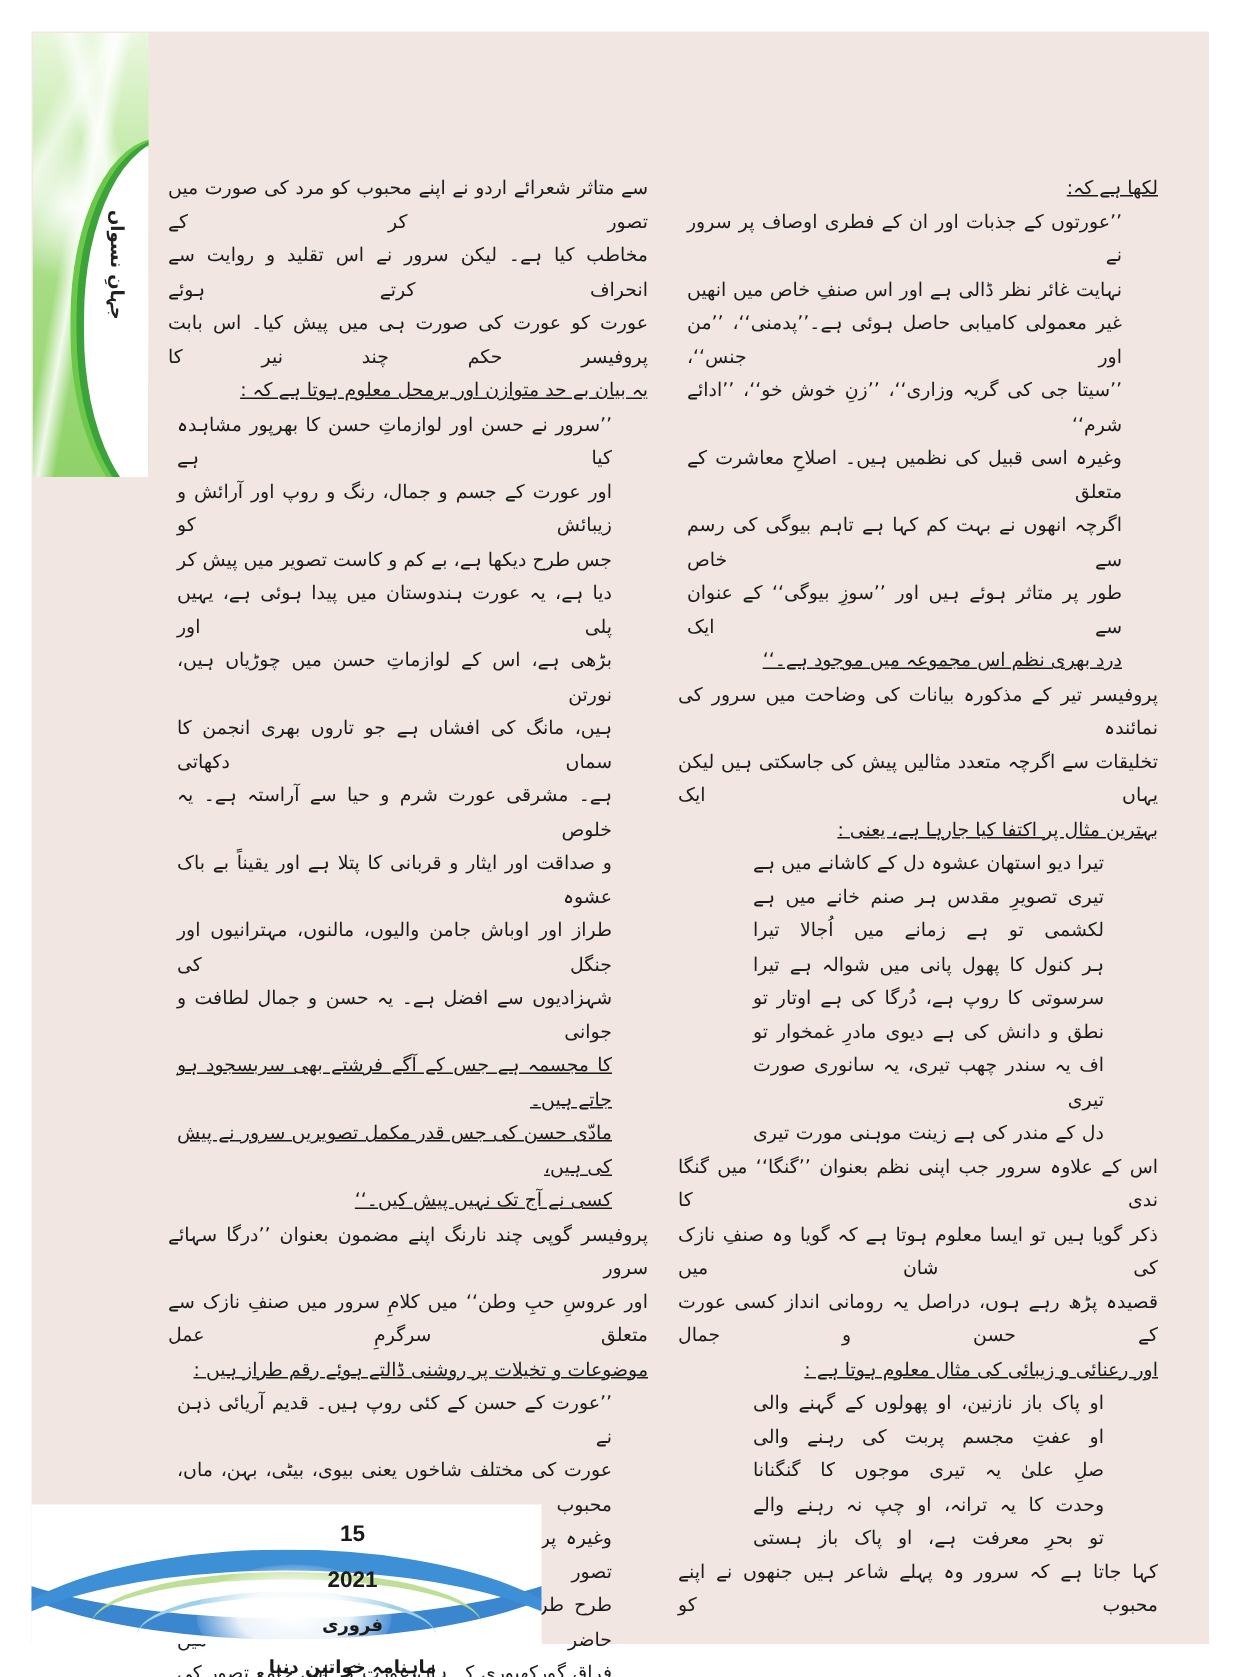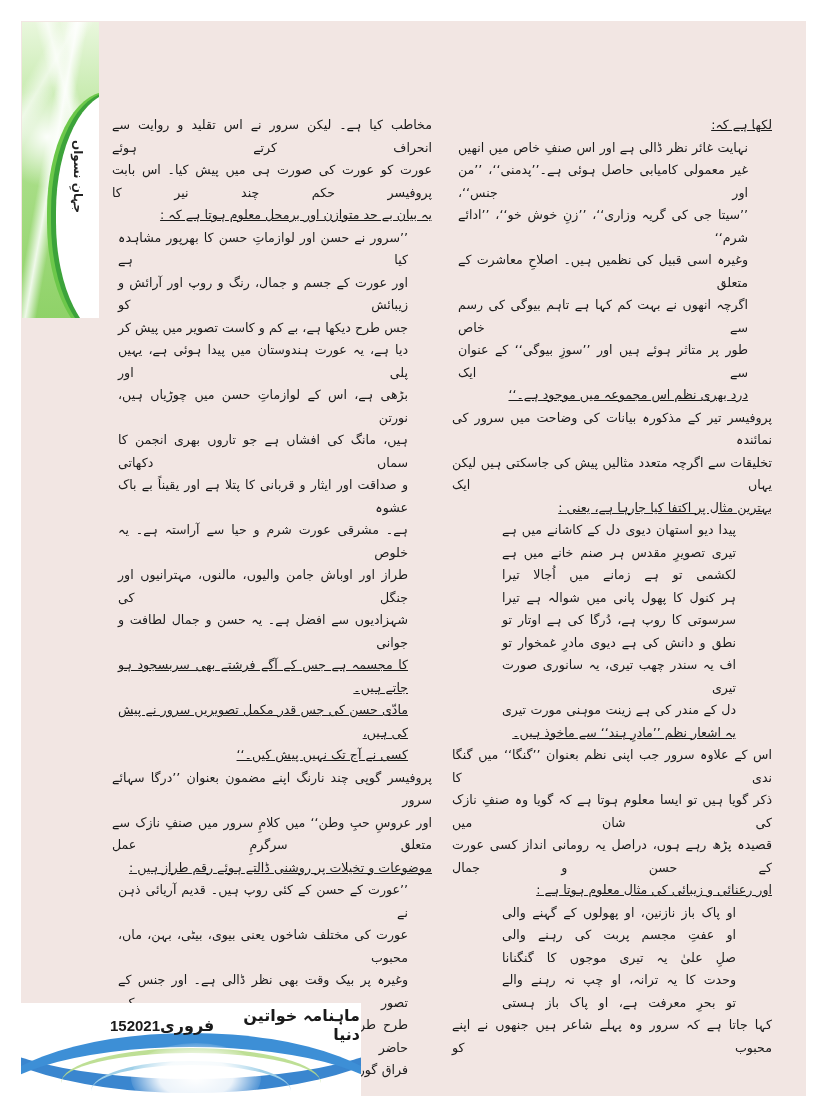--- a/index.html
+++ b/index.html
@@ -67,63 +67,63 @@
   .footer-art .greenarc2 {
     position:absolute; left:70px; top:58px; width:200px; height:60px; border-radius:50%;
     border-top:4px solid #9fd0e8; box-sizing:border-box;
   }
   .footer-art .glow {
     position:absolute; left:110px; top:40px; width:130px; height:70px; border-radius:50%;
     background:radial-gradient(ellipse, #ffffff 0%, rgba(255,255,255,.9) 40%, rgba(255,255,255,0) 75%);
   }
   .footer-text {
     position:absolute; left:110px; top:1014px; height:22px; width:250px;
-    display:flex; align-items:center; direction:ltr;
+    display:flex; align-items:center; gap:14px; direction:ltr;flex-direction:column;
   }
   .ft-num { font-family:"Liberation Sans", sans-serif; font-weight:bold; font-size:15px; color:#1a1a1a; }
-  .ft-urdu { font-size:16px; color:#1a1a1a; font-weight:bold; direction:rtl;text-align:right; }
+  .ft-urdu { font-size:12px; color:#1a1a1a; font-weight:bold; direction:rtl;text-align:right; }
 </style>
 </head>
 <body>
 
 <div class="page-bg"></div>
 
 <div class="side-ribbon">
   <div class="rays"></div>
   <div class="glow"></div>
   <div class="wave"></div>
   <div class="title">جہانِ نسواں</div>
 </div>
 
 <div class="col col-right">
   <p class="p">لکھا ہے کہ:</p>
   <div class="indent-block">
+    <p class="verse">’’عورتوں کے جذبات اور ان کے فطری اوصاف پر سرور نے</p>
     <p class="verse">نہایت غائر نظر ڈالی ہے اور اس صنفِ خاص میں انھیں</p>
     <p class="verse">غیر معمولی کامیابی حاصل ہوئی ہے۔’’پدمنی‘‘، ’’من اور جنس‘‘،</p>
     <p class="verse">’’سیتا جی کی گریہ وزاری‘‘، ’’زنِ خوش خو‘‘، ’’ادائے شرم‘‘</p>
     <p class="verse">وغیرہ اسی قبیل کی نظمیں ہیں۔ اصلاحِ معاشرت کے متعلق</p>
     <p class="verse">اگرچہ انھوں نے بہت کم کہا ہے تاہم بیوگی کی رسم سے خاص</p>
     <p class="verse">طور پر متاثر ہوئے ہیں اور ’’سوزِ بیوگی‘‘ کے عنوان سے ایک</p>
     <p class="p">درد بھری نظم اس مجموعہ میں موجود ہے۔‘‘</p>
   </div>
   <div>
     <p class="verse">پروفیسر تیر کے مذکورہ بیانات کی وضاحت میں سرور کی نمائندہ</p>
     <p class="verse">تخلیقات سے اگرچہ متعدد مثالیں پیش کی جاسکتی ہیں لیکن یہاں ایک</p>
     <p class="p">بہترین مثال پر اکتفا کیا جارہا ہے، یعنی :</p>
   </div>
   <div class="verse-block">
-    <p class="verse">پیدا دیو استھان دیوی دل کے کاشانے میں ہے</p>
+    <p class="verse">تیرا دیو استھان عشوہ دل کے کاشانے میں ہے</p>
     <p class="verse">تیری تصویرِ مقدس ہر صنم خانے میں ہے</p>
     <p class="verse">لکشمی تو ہے زمانے میں اُجالا تیرا</p>
     <p class="verse">ہر کنول کا پھول پانی میں شوالہ ہے تیرا</p>
     <p class="verse">سرسوتی کا روپ ہے، دُرگا کی ہے اوتار تو</p>
     <p class="verse">نطق و دانش کی ہے دیوی مادرِ غمخوار تو</p>
     <p class="verse">اف یہ سندر چھب تیری، یہ سانوری صورت تیری</p>
     <p class="verse">دل کے مندر کی ہے زینت موہنی مورت تیری</p>
-    <p class="p">یہ اشعار نظم ’’مادرِ ہند‘‘ سے ماخوذ ہیں۔</p>
   </div>
   <div>
     <p class="verse">اس کے علاوہ سرور جب اپنی نظم بعنوان ’’گنگا‘‘ میں گنگا ندی کا</p>
     <p class="verse">ذکر گویا ہیں تو ایسا معلوم ہوتا ہے کہ گویا وہ صنفِ نازک کی شان میں</p>
     <p class="verse">قصیدہ پڑھ رہے ہوں، دراصل یہ رومانی انداز کسی عورت کے حسن و جمال</p>
     <p class="p">اور رعنائی و زیبائی کی مثال معلوم ہوتا ہے :</p>
   </div>
   <div class="verse-block">
     <p class="verse">او پاک باز نازنین، او پھولوں کے گہنے والی</p>
     <p class="verse">او عفتِ مجسم پربت کی رہنے والی</p>
@@ -132,33 +132,34 @@
     <p class="verse">تو بحرِ معرفت ہے، او پاک باز ہستی</p>
   </div>
   <div>
     <p class="verse">کہا جاتا ہے کہ سرور وہ پہلے شاعر ہیں جنھوں نے اپنے محبوب کو</p>
 
   </div>
 </div>
 
 <div class="col col-left">
   <div>
+    <p class="verse">سے متاثر شعرائے اردو نے اپنے محبوب کو مرد کی صورت میں تصور کر کے</p>
     <p class="verse">مخاطب کیا ہے۔ لیکن سرور نے اس تقلید و روایت سے انحراف کرتے ہوئے</p>
     <p class="verse">عورت کو عورت کی صورت ہی میں پیش کیا۔ اس بابت پروفیسر حکم چند نیر کا</p>
     <p class="p">یہ بیان بے حد متوازن اور برمحل معلوم ہوتا ہے کہ :</p>
   </div>
   <div class="indent-block">
     <p class="verse">’’سرور نے حسن اور لوازماتِ حسن کا بھرپور مشاہدہ کیا ہے</p>
     <p class="verse">اور عورت کے جسم و جمال، رنگ و روپ اور آرائش و زیبائش کو</p>
     <p class="verse">جس طرح دیکھا ہے، بے کم و کاست تصویر میں پیش کر</p>
     <p class="verse">دیا ہے، یہ عورت ہندوستان میں پیدا ہوئی ہے، یہیں پلی اور</p>
     <p class="verse">بڑھی ہے، اس کے لوازماتِ حسن میں چوڑیاں ہیں، نورتن</p>
     <p class="verse">ہیں، مانگ کی افشاں ہے جو تاروں بھری انجمن کا سماں دکھاتی</p>
+    <p class="verse">ہے۔ مشرقی عورت شرم و حیا سے آراستہ ہے۔ یہ خلوص</p>
     <p class="verse">و صداقت اور ایثار و قربانی کا پتلا ہے اور یقیناً بے باک عشوہ</p>
-    <p class="verse">ہے۔ مشرقی عورت شرم و حیا سے آراستہ ہے۔ یہ خلوص</p>
     <p class="verse">طراز اور اوباش جامن والیوں، مالنوں، مہترانیوں اور جنگل کی</p>
     <p class="verse">شہزادیوں سے افضل ہے۔ یہ حسن و جمال لطافت و جوانی</p>
     <p class="p">کا مجسمہ ہے جس کے آگے فرشتے بھی سربسجود ہو جاتے ہیں۔</p>
     <p class="p">مادّی حسن کی جس قدر مکمل تصویریں سرور نے پیش کی ہیں،</p>
     <p class="p">کسی نے آج تک نہیں پیش کیں۔‘‘</p>
   </div>
   <div>
     <p class="verse">پروفیسر گوپی چند نارنگ اپنے مضمون بعنوان ’’درگا سہائے سرور</p>
     <p class="verse">اور عروسِ حبِ وطن‘‘ میں کلامِ سرور میں صنفِ نازک سے متعلق سرگرمِ عمل</p>
     <p class="p">موضوعات و تخیلات پر روشنی ڈالتے ہوئے رقم طراز ہیں :</p>

